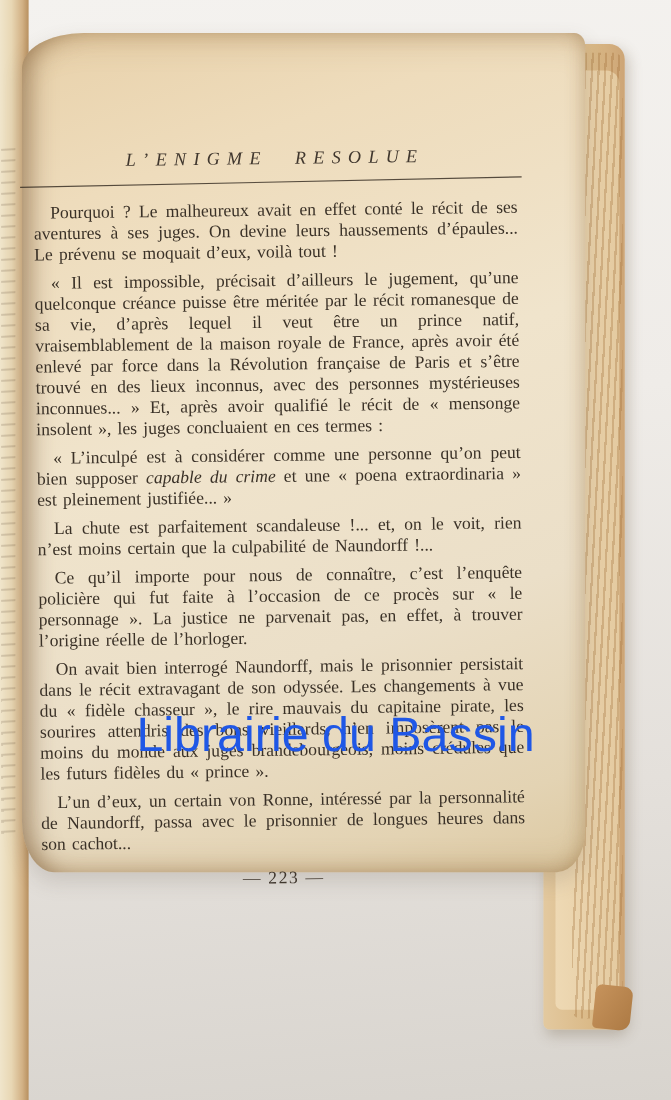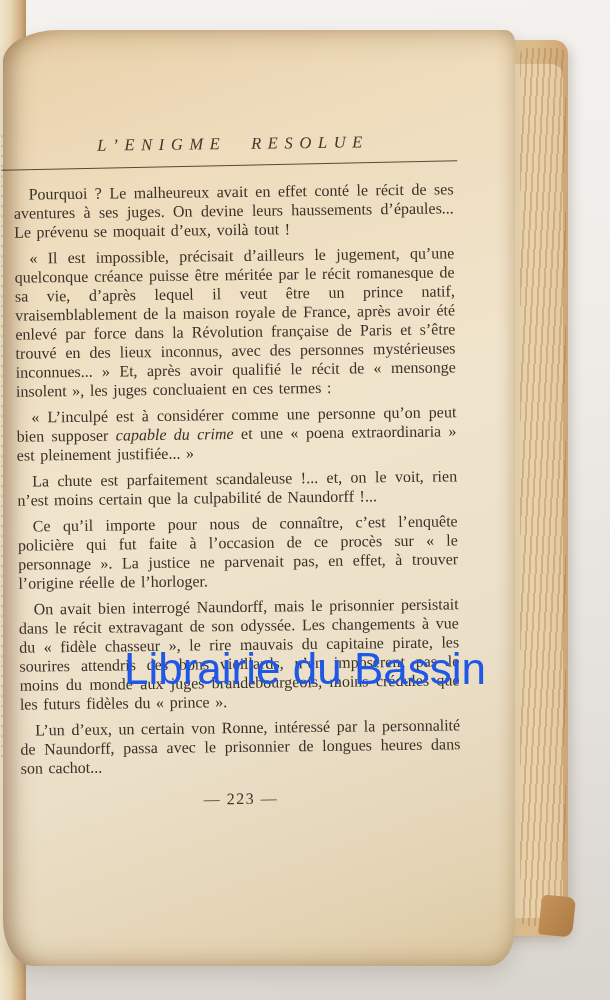--- a/index.html
+++ b/index.html
@@ -35,21 +35,21 @@
     background: repeating-linear-gradient(93deg, rgba(156,104,48,.30) 0 2px, rgba(0,0,0,0) 2px 6px);
     border-radius: 8px;
   }
   .corner-chip {
     position:absolute; left:540px; top:896px; width:34px; height:40px;
     background: linear-gradient(120deg,#c6935c,#ad7a44);
     border-radius:6px 8px 10px 4px; transform: rotate(6deg);
   }
   
   .page {
-    position:absolute; left:3px; top:30px; width:512px; height:936px;
+    position:absolute; left:20px; top:30px; width:512px; height:763px;
     background: linear-gradient(160deg,#e8d1aa 0%, #eedcbc 18%, #f0e4cc 45%, #ebdfc8 70%, #e3d3b3 90%, #dcc8a1 100%);
     border-radius: 56px 10px 26px 30px / 32px 12px 38px 46px;
     box-shadow:
       inset 18px 0 22px -10px rgba(112,78,44,.50),
       inset -10px 0 16px -8px rgba(150,110,60,.30),
       inset 0 -16px 26px -14px rgba(150,110,60,.38),
       inset 0 20px 30px -18px rgba(165,125,75,.42),
       0 8px 18px rgba(100,90,75,.18);
   }
   .text-block {

